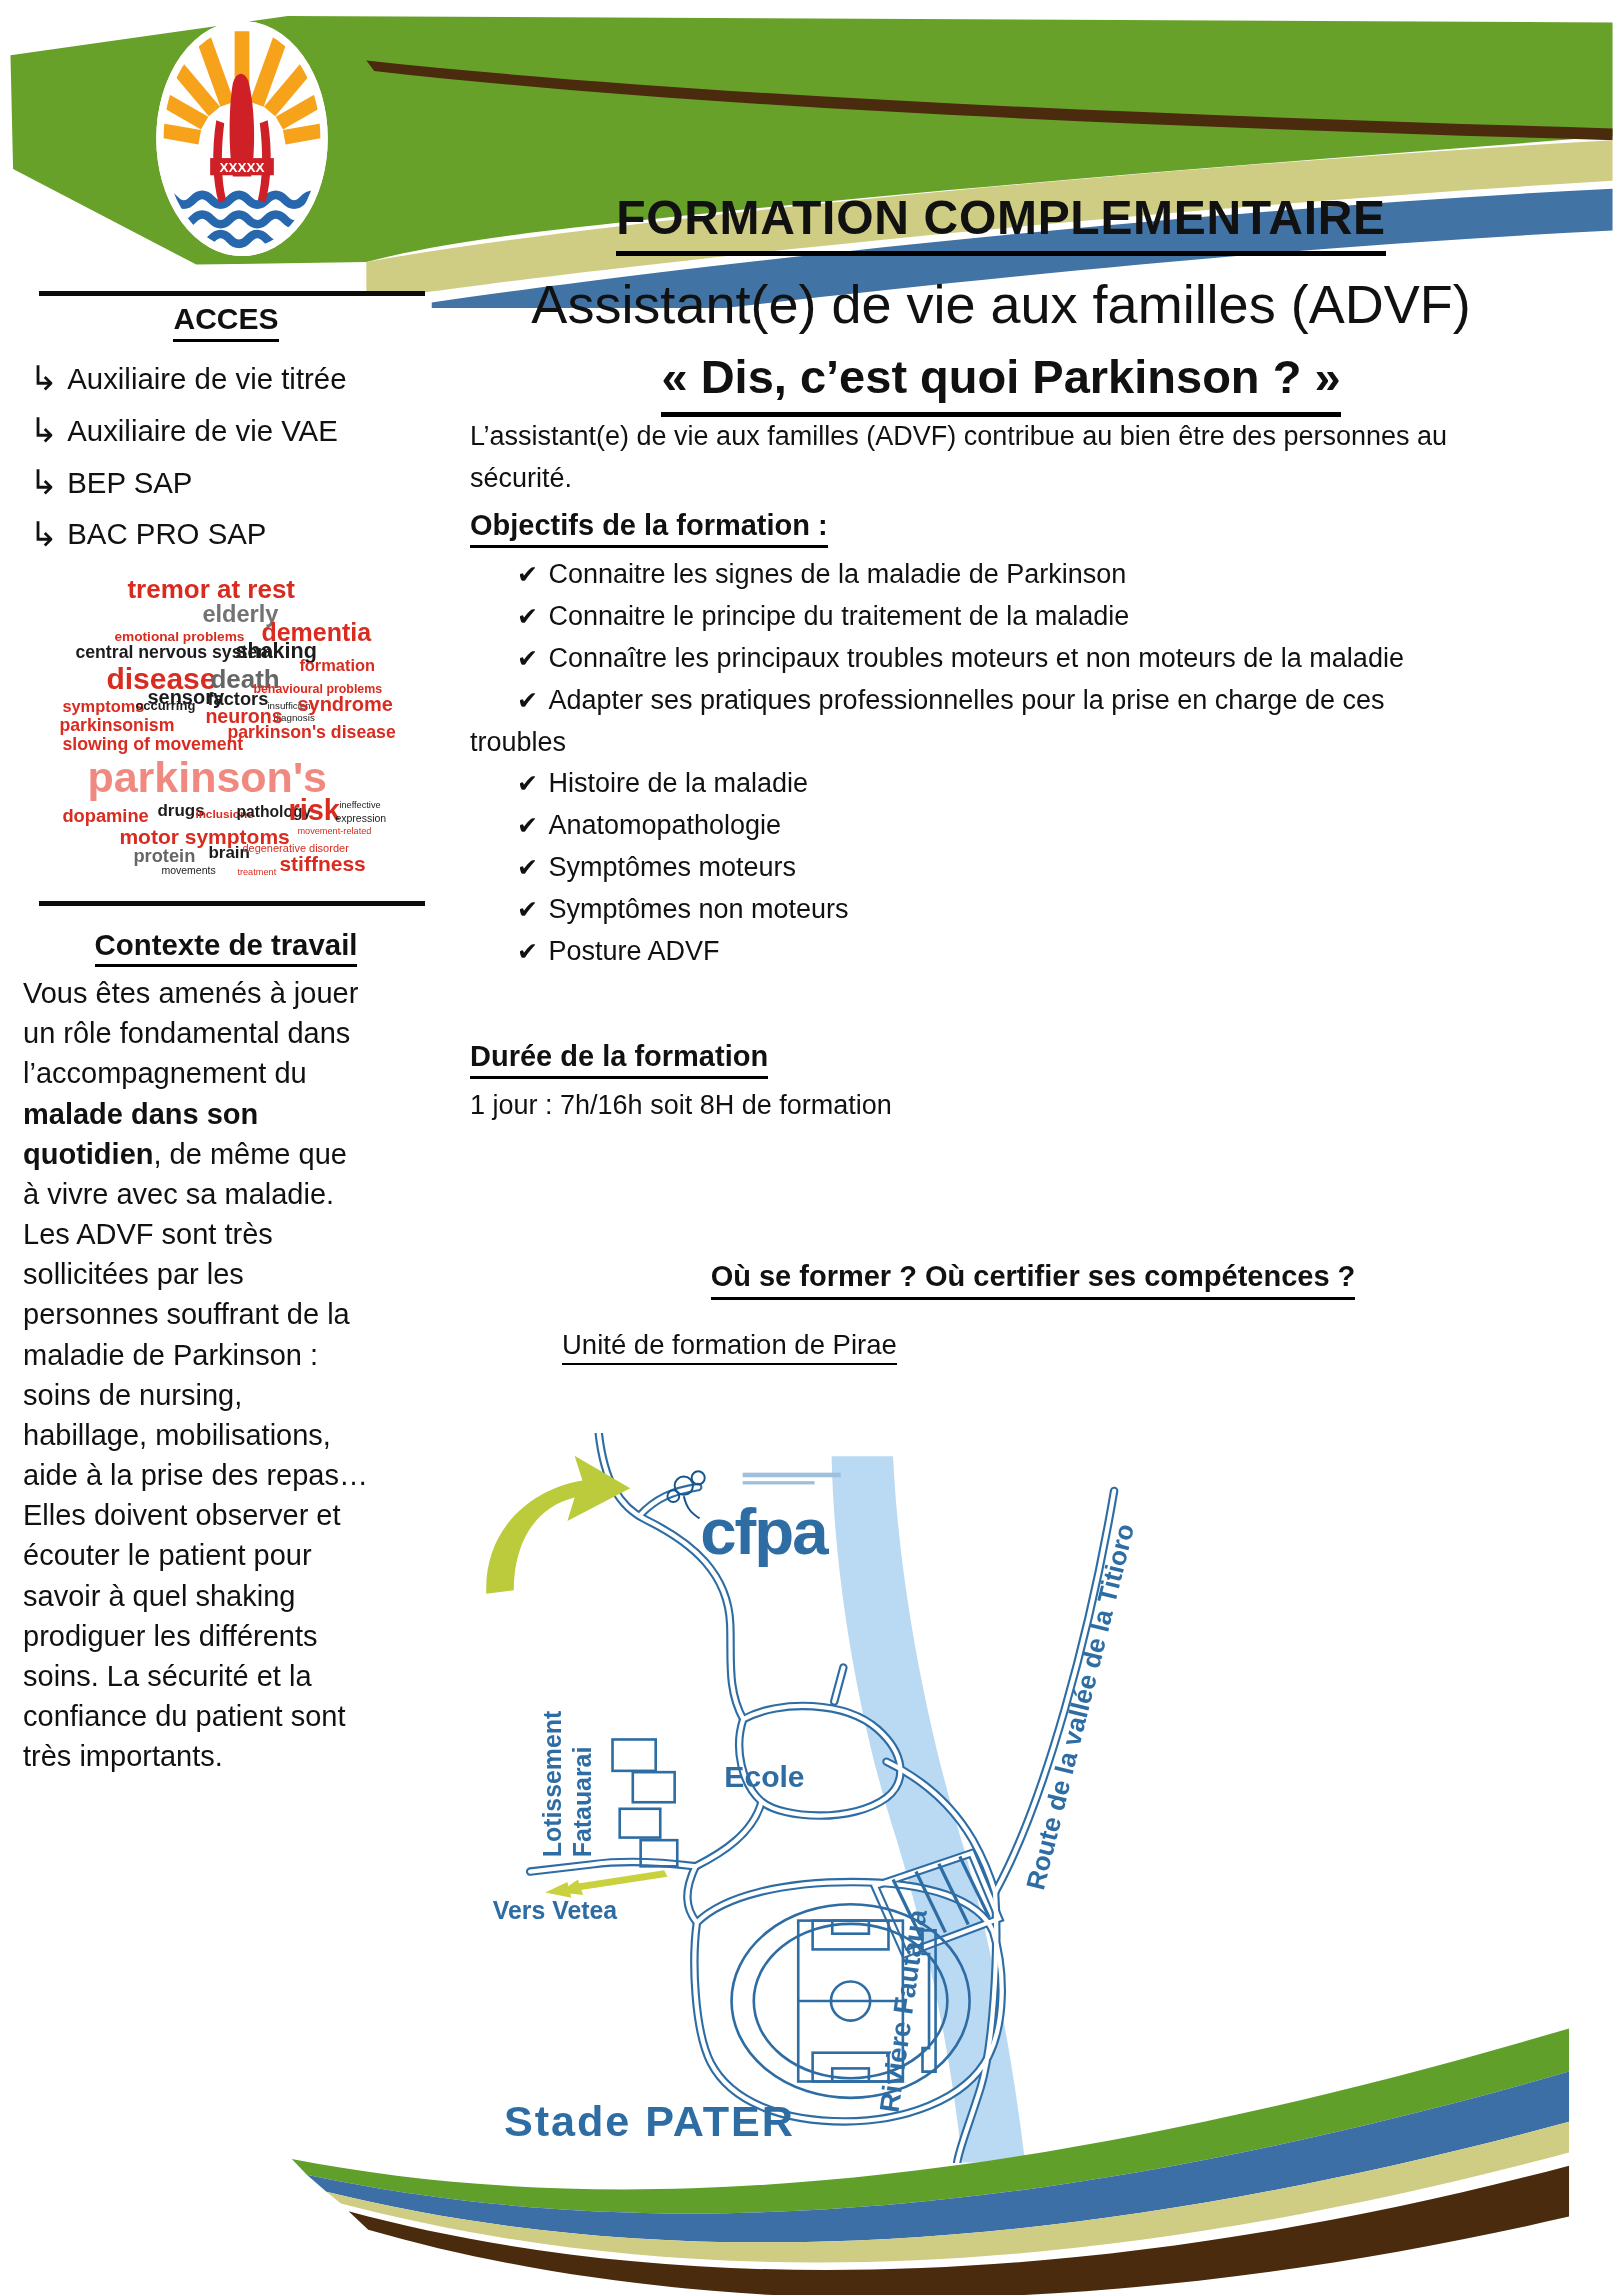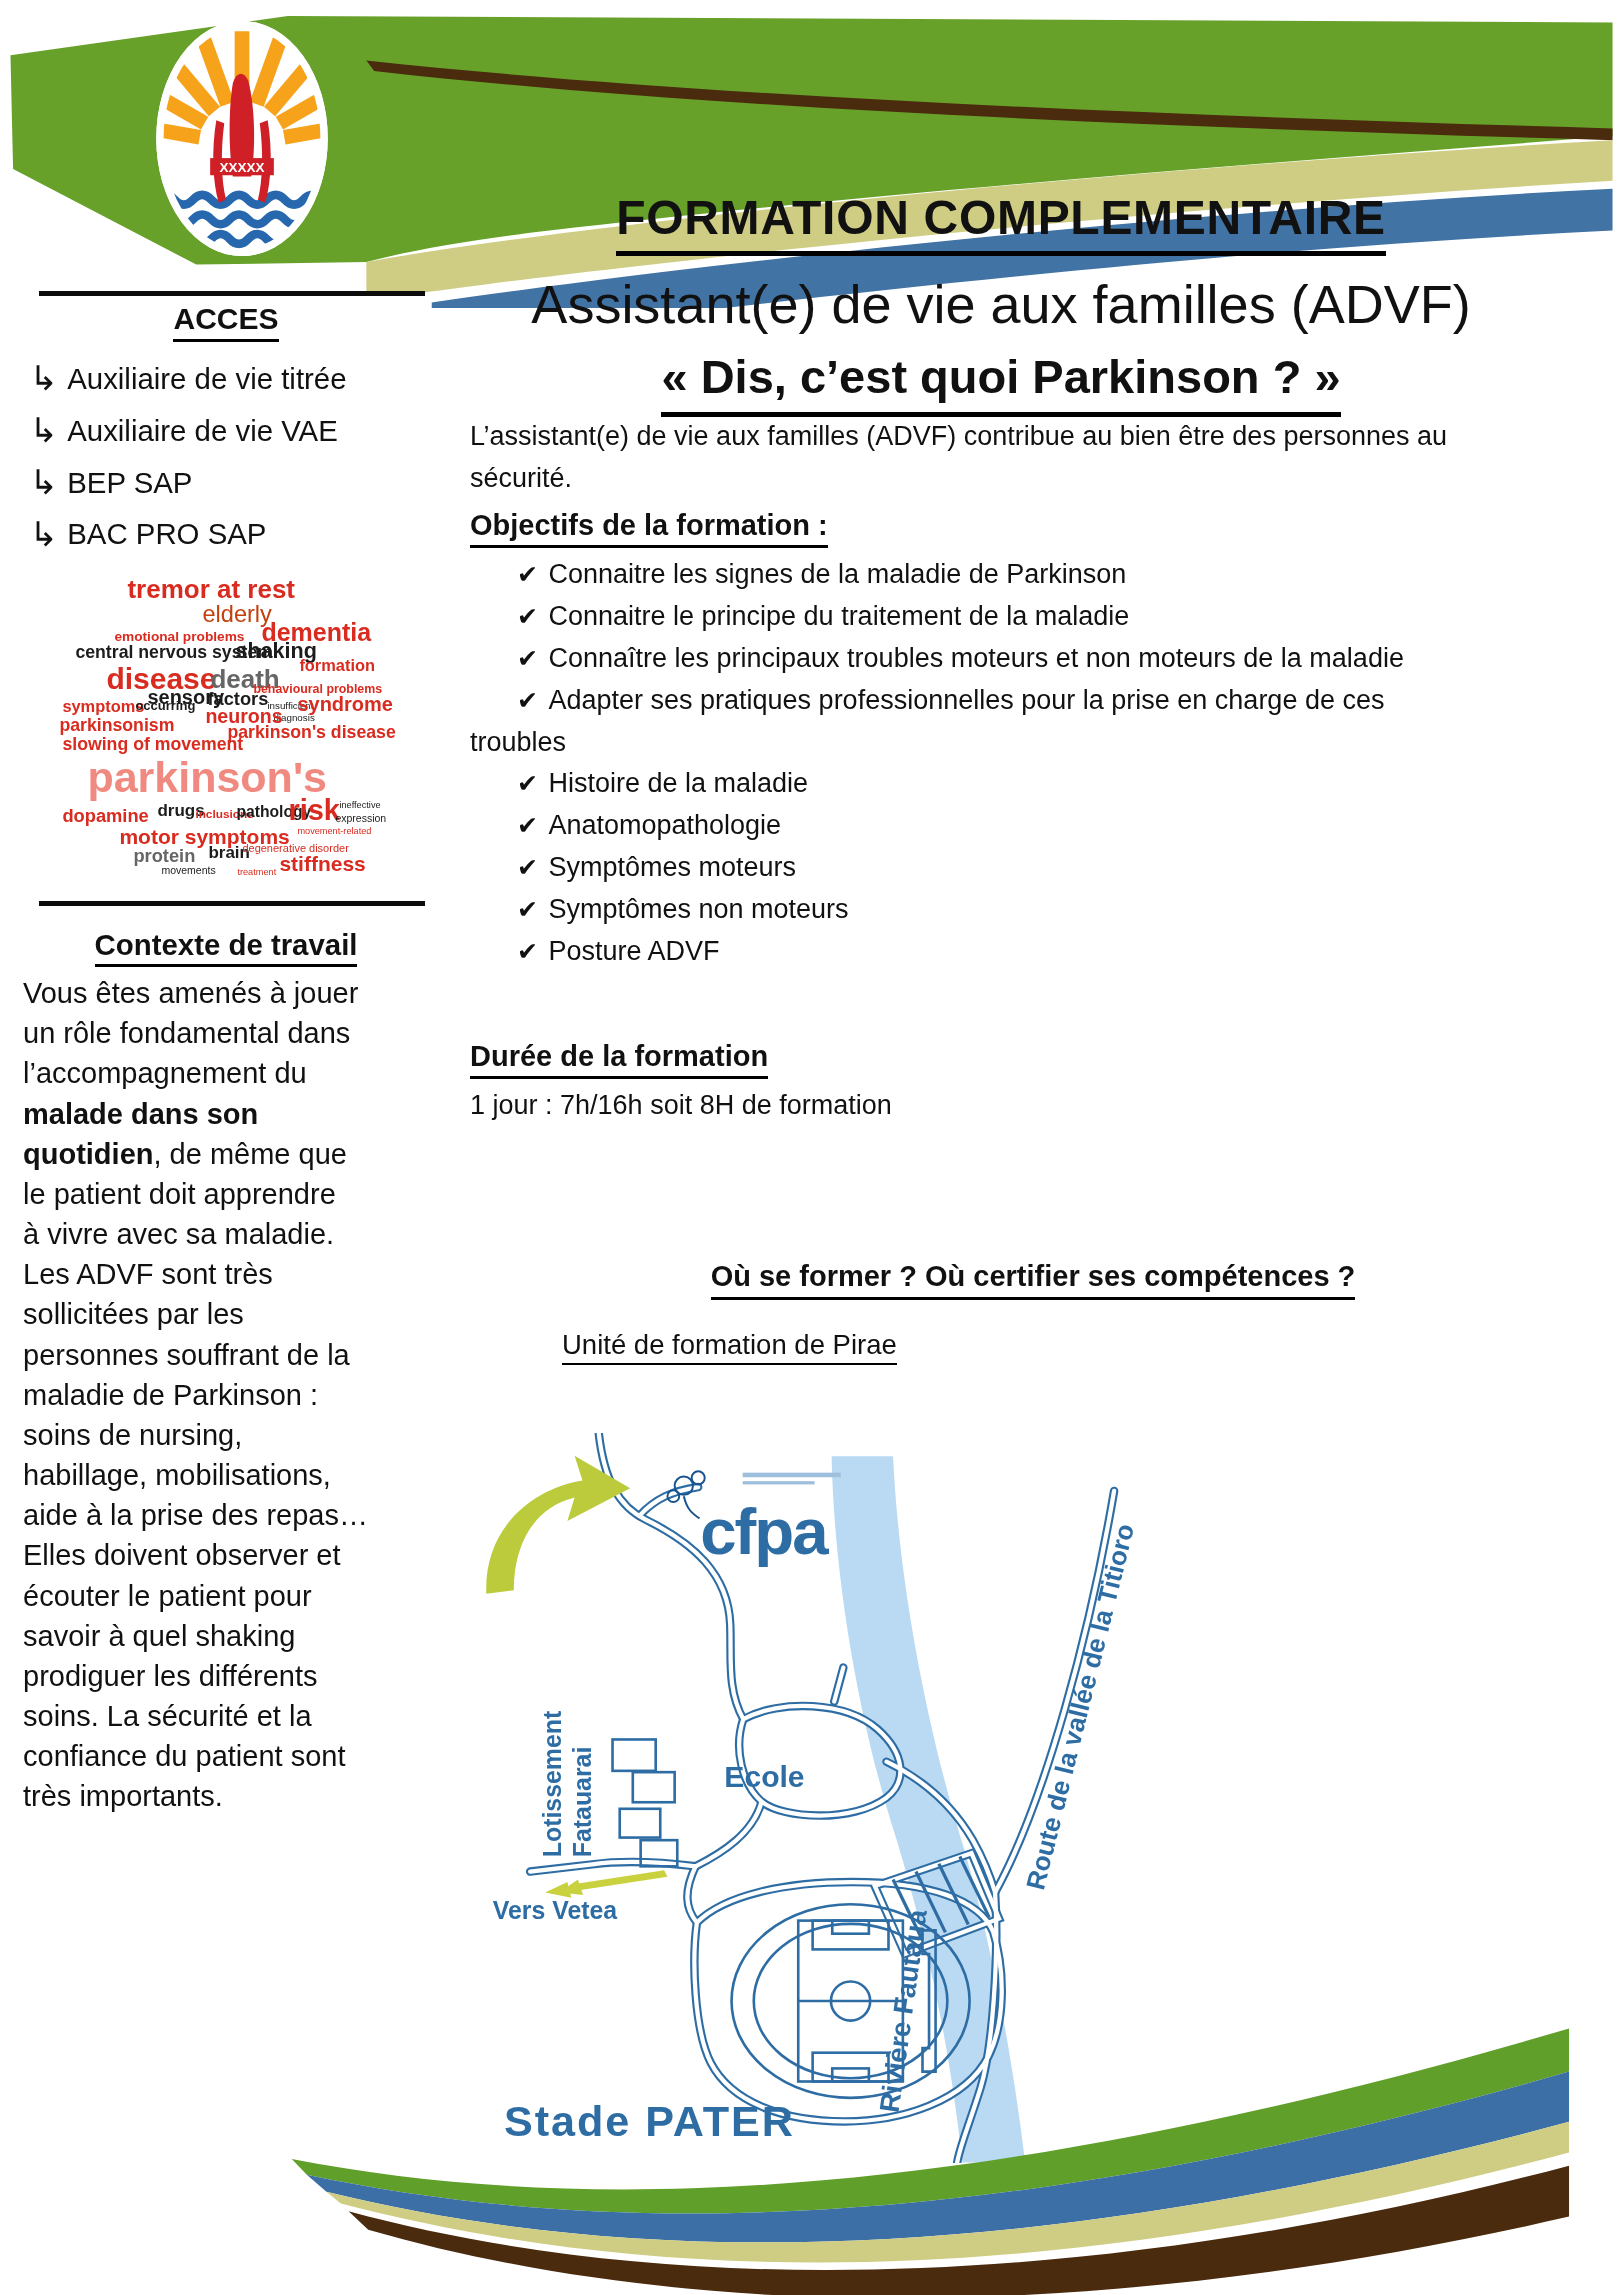--- a/index.html
+++ b/index.html
@@ -122,21 +122,21 @@
 
         <li><span class="arr">↳</span><span>Auxiliaire de vie VAE</span></li>
 
         <li><span class="arr">↳</span><span>BEP SAP</span></li>
 
         <li><span class="arr">↳</span><span>BAC PRO SAP</span></li>
       </ul>
 
     <div class="wordcloud" id="wordcloud">
         <span style="left: 90px; top: 7.9px; font-size: 26px; color: rgb(217, 43, 31); font-weight: bold;">tremor at rest</span>
-        <span style="left: 165px; top: 35px; font-size: 23.6px; color: #c2410c; font-weight: normal;">elderly</span>
+        <span style="left: 165px; top: 35px; font-size: 23.6px; color: #737373; font-weight: bold;">elderly</span>
         <span style="left: 224px; top: 52px; font-size: 25px; color: rgb(217, 43, 31); font-weight: bold;">dementia</span>
         <span style="left: 77px; top: 62px; font-size: 13.7px; color: rgb(217, 43, 31); font-weight: bold;">emotional problems</span>
         <span style="left: 38px; top: 76px; font-size: 17.7px; color: rgb(28, 28, 28); font-weight: bold;">central nervous system</span>
         <span style="left: 198px; top: 72px; font-size: 21.6px; color: rgb(28, 28, 28); font-weight: bold;">shaking</span>
         <span style="left: 262px; top: 89px; font-size: 16.4px; color: rgb(217, 43, 31); font-weight: bold;">formation</span>
         <span style="left: 69px; top: 96px; font-size: 30px; color: rgb(217, 43, 31); font-weight: bold;">disease</span>
         <span style="left: 173px; top: 98px; font-size: 26px; color: rgb(102, 102, 102); font-weight: bold;">death</span>
         <span style="left: 216px; top: 115px; font-size: 12.4px; color: rgb(217, 43, 31); font-weight: bold;">behavioural problems</span>
         <span style="left: 25px; top: 130px; font-size: 16.4px; color: rgb(217, 43, 31); font-weight: bold;">symptoms</span>
         <span style="left: 98px; top: 131px; font-size: 13px; color: rgb(28, 28, 28); font-weight: bold;">occurring</span>
@@ -168,21 +168,20 @@
       </div>
 
     <div class="rule rule2"></div>
     <div class="ctx-title"><span>Contexte de travail</span></div>
     <div class="ctx-text" id="ctx-text">
         <div class="ctx-line"><span>Vous êtes amenés à jouer</span></div>
         <div class="ctx-line"><span>un rôle fondamental dans</span></div>
         <div class="ctx-line"><span>l’</span><span style="font-weight: normal;">accompagnement du</span></div>
         <div class="ctx-line"><span style="font-weight: bold;">malade dans son</span></div>
         <div class="ctx-line"><span style="font-weight: bold;">quotidien</span><span>, de même que</span></div>
-        <div class="ctx-line"><span>le patient doit apprendre</span></div>
         <div class="ctx-line"><span>à vivre avec sa maladie.</span></div>
         <div class="ctx-line"><span>Les ADVF sont très</span></div>
         <div class="ctx-line"><span>sollicitées par les</span></div>
         <div class="ctx-line"><span>personnes souffrant de la</span></div>
         <div class="ctx-line"><span>maladie de Parkinson :</span></div>
         <div class="ctx-line"><span>soins de nursing,</span></div>
         <div class="ctx-line"><span>habillage, mobilisations,</span></div>
         <div class="ctx-line"><span>aide à la prise des repas…</span></div>
         <div class="ctx-line"><span>Elles doivent observer et</span></div>
         <div class="ctx-line"><span>écouter le patient pour</span></div>

